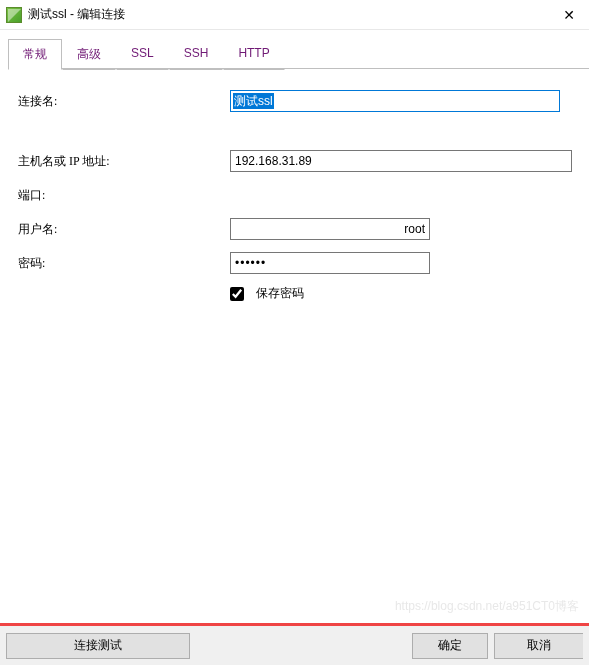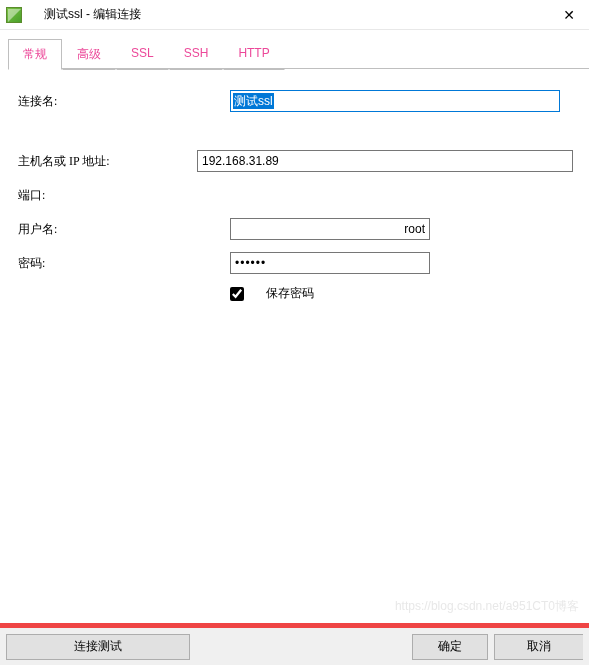--- a/index.html
+++ b/index.html
@@ -12,21 +12,20 @@
       color: #000;
       overflow: hidden;
       position: relative;
     }
     .titlebar {
       height: 30px;
       display: flex;
       align-items: center;
       padding-left: 6px;
       border-bottom: 1px solid #e8e8e8;
-      gap: 16px;
     }
     .titlebar .app-icon {
       width: 16px; height: 16px;
       background: linear-gradient(135deg,#7ac142 0%, #4aa02c 100%);
       border: 1px solid #5a8c2c;
       position: relative;
       margin-right: 6px;
     }
     .titlebar .app-icon::after {
       content: '';
@@ -56,21 +55,21 @@
       border-bottom:1px solid #bfbfbf;
     }
     .tab {
       padding: 6px 14px;
       border: 1px solid transparent;
       border-bottom: 1px solid #bfbfbf;
       cursor: pointer;
       position: relative;
       top: 1px;
       font-size: 12px;
-      color: #ec4899;
+      color: #701a75;
     }
     .tab.active {
       border: 1px solid #bfbfbf;
       border-bottom: 1px solid #fff;
       background: #fff;
       z-index: 2;
     }
     .panel {
       padding: 20px 16px 10px 18px;
     }
@@ -111,31 +110,31 @@
       position: absolute;
       left: 3px; top: 3px;
       height: 16px;
       background: #0078d7;
       color: #fff;
       font-size: 12px;
       line-height: 16px;
       padding: 0 1px;
       pointer-events: none;
     }
-    .field.host input { width: 376px; }
+    .field.host input { width: 342px; }
     .field.port input { width: 72px; }
     .field.user input { width: 200px; text-align: right; }
     .field.pass input { width: 200px; letter-spacing: 1px; }
-    .chk-row { display:flex; align-items:center; gap:22px; margin-left:212px; margin-top:4px;}
+    .chk-row { display:flex; align-items:center; gap:12px; margin-left:212px; margin-top:4px;}
     .chk-row input { width:14px; height:14px; accent-color:#000; }
     .footer {
       position: absolute;
       left: 0; right: 0; bottom: 0;
       height: 42px;
-      border-top: 5px solid #ef4444;
+      border-top: 3px solid #ef4444;
       background: #f0f0f0;
       display: flex;
       align-items: center;
       padding: 0 6px;
     }
     .btn {
       height: 26px;
       border: 1px solid #adadad;
       background: #e1e1e1;
       font-size: 12px;

